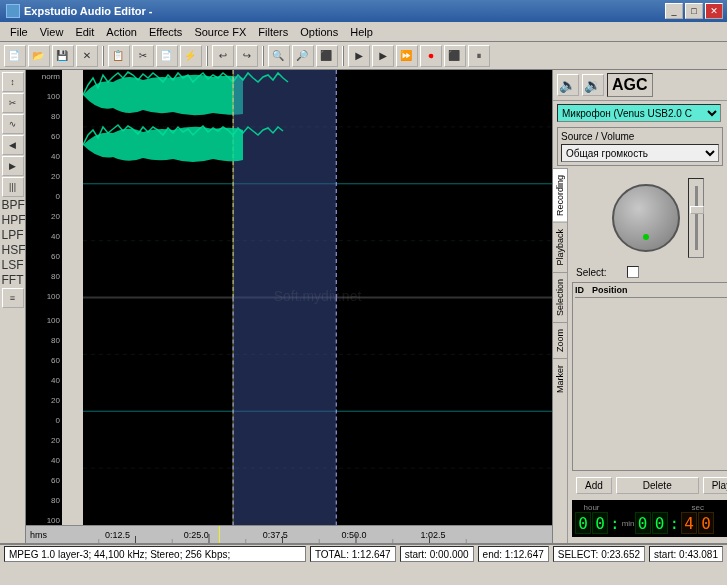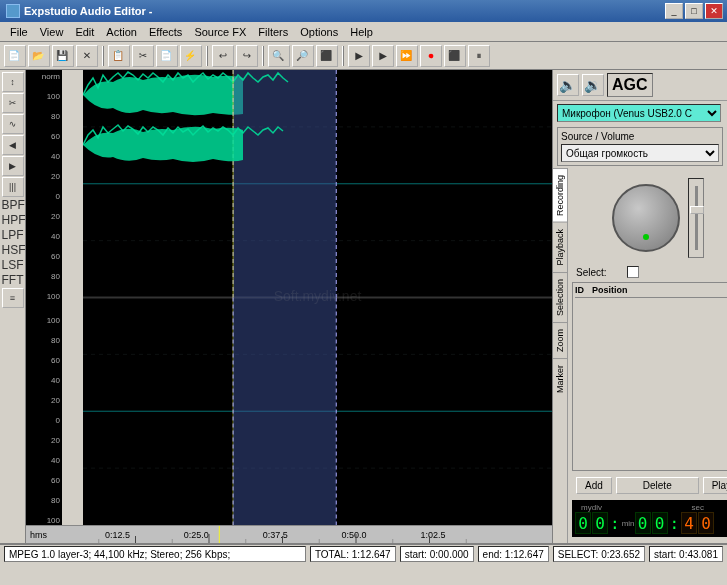--- a/index.html
+++ b/index.html
@@ -429,21 +429,21 @@
         </div>
 
         <div style="display:flex; gap:4px; justify-content:center; padding:4px;">
           <button style="padding:2px 8px; background:#d4d0c8; border:1px outset #fff; cursor:pointer; font-size:10px;">Add</button>
           <button style="padding:2px 26px; background:#d4d0c8; border:1px outset #fff; cursor:pointer; font-size:10px;">Delete</button>
           <button style="padding:2px 8px; background:#d4d0c8; border:1px outset #fff; cursor:pointer; font-size:10px;">Play</button>
         </div>
 
         <div style="background:#000; margin:2px 0; padding:3px; display:flex; gap:2px; align-items:flex-end;">
           <div style="display:flex; flex-direction:column; align-items:center;">
-            <span style="font-size:8px; color:#888;">mydiv</span>
+            <span style="font-size:8px; color:#888;">hour</span>
             <div style="display:flex; gap:1px;">
               <div style="width:16px;height:22px;background:#001100;border:1px solid #003300;color:#00ff44;font-family:monospace;font-size:16px;display:flex;align-items:center;justify-content:center;">0</div>
               <div style="width:16px;height:22px;background:#001100;border:1px solid #003300;color:#00ff44;font-family:monospace;font-size:16px;display:flex;align-items:center;justify-content:center;">0</div>
             </div>
           </div>
           <span style="color:#00ff44;font-size:16px;font-family:monospace;margin-bottom:1px;">:</span>
           <div style="display:flex; flex-direction:row; align-items:center;">
             <span style="font-size:8px; color:#888;">min</span>
             <div style="display:flex; gap:1px;">
               <div style="width:16px;height:22px;background:#001100;border:1px solid #003300;color:#00ff44;font-family:monospace;font-size:16px;display:flex;align-items:center;justify-content:center;">0</div>

